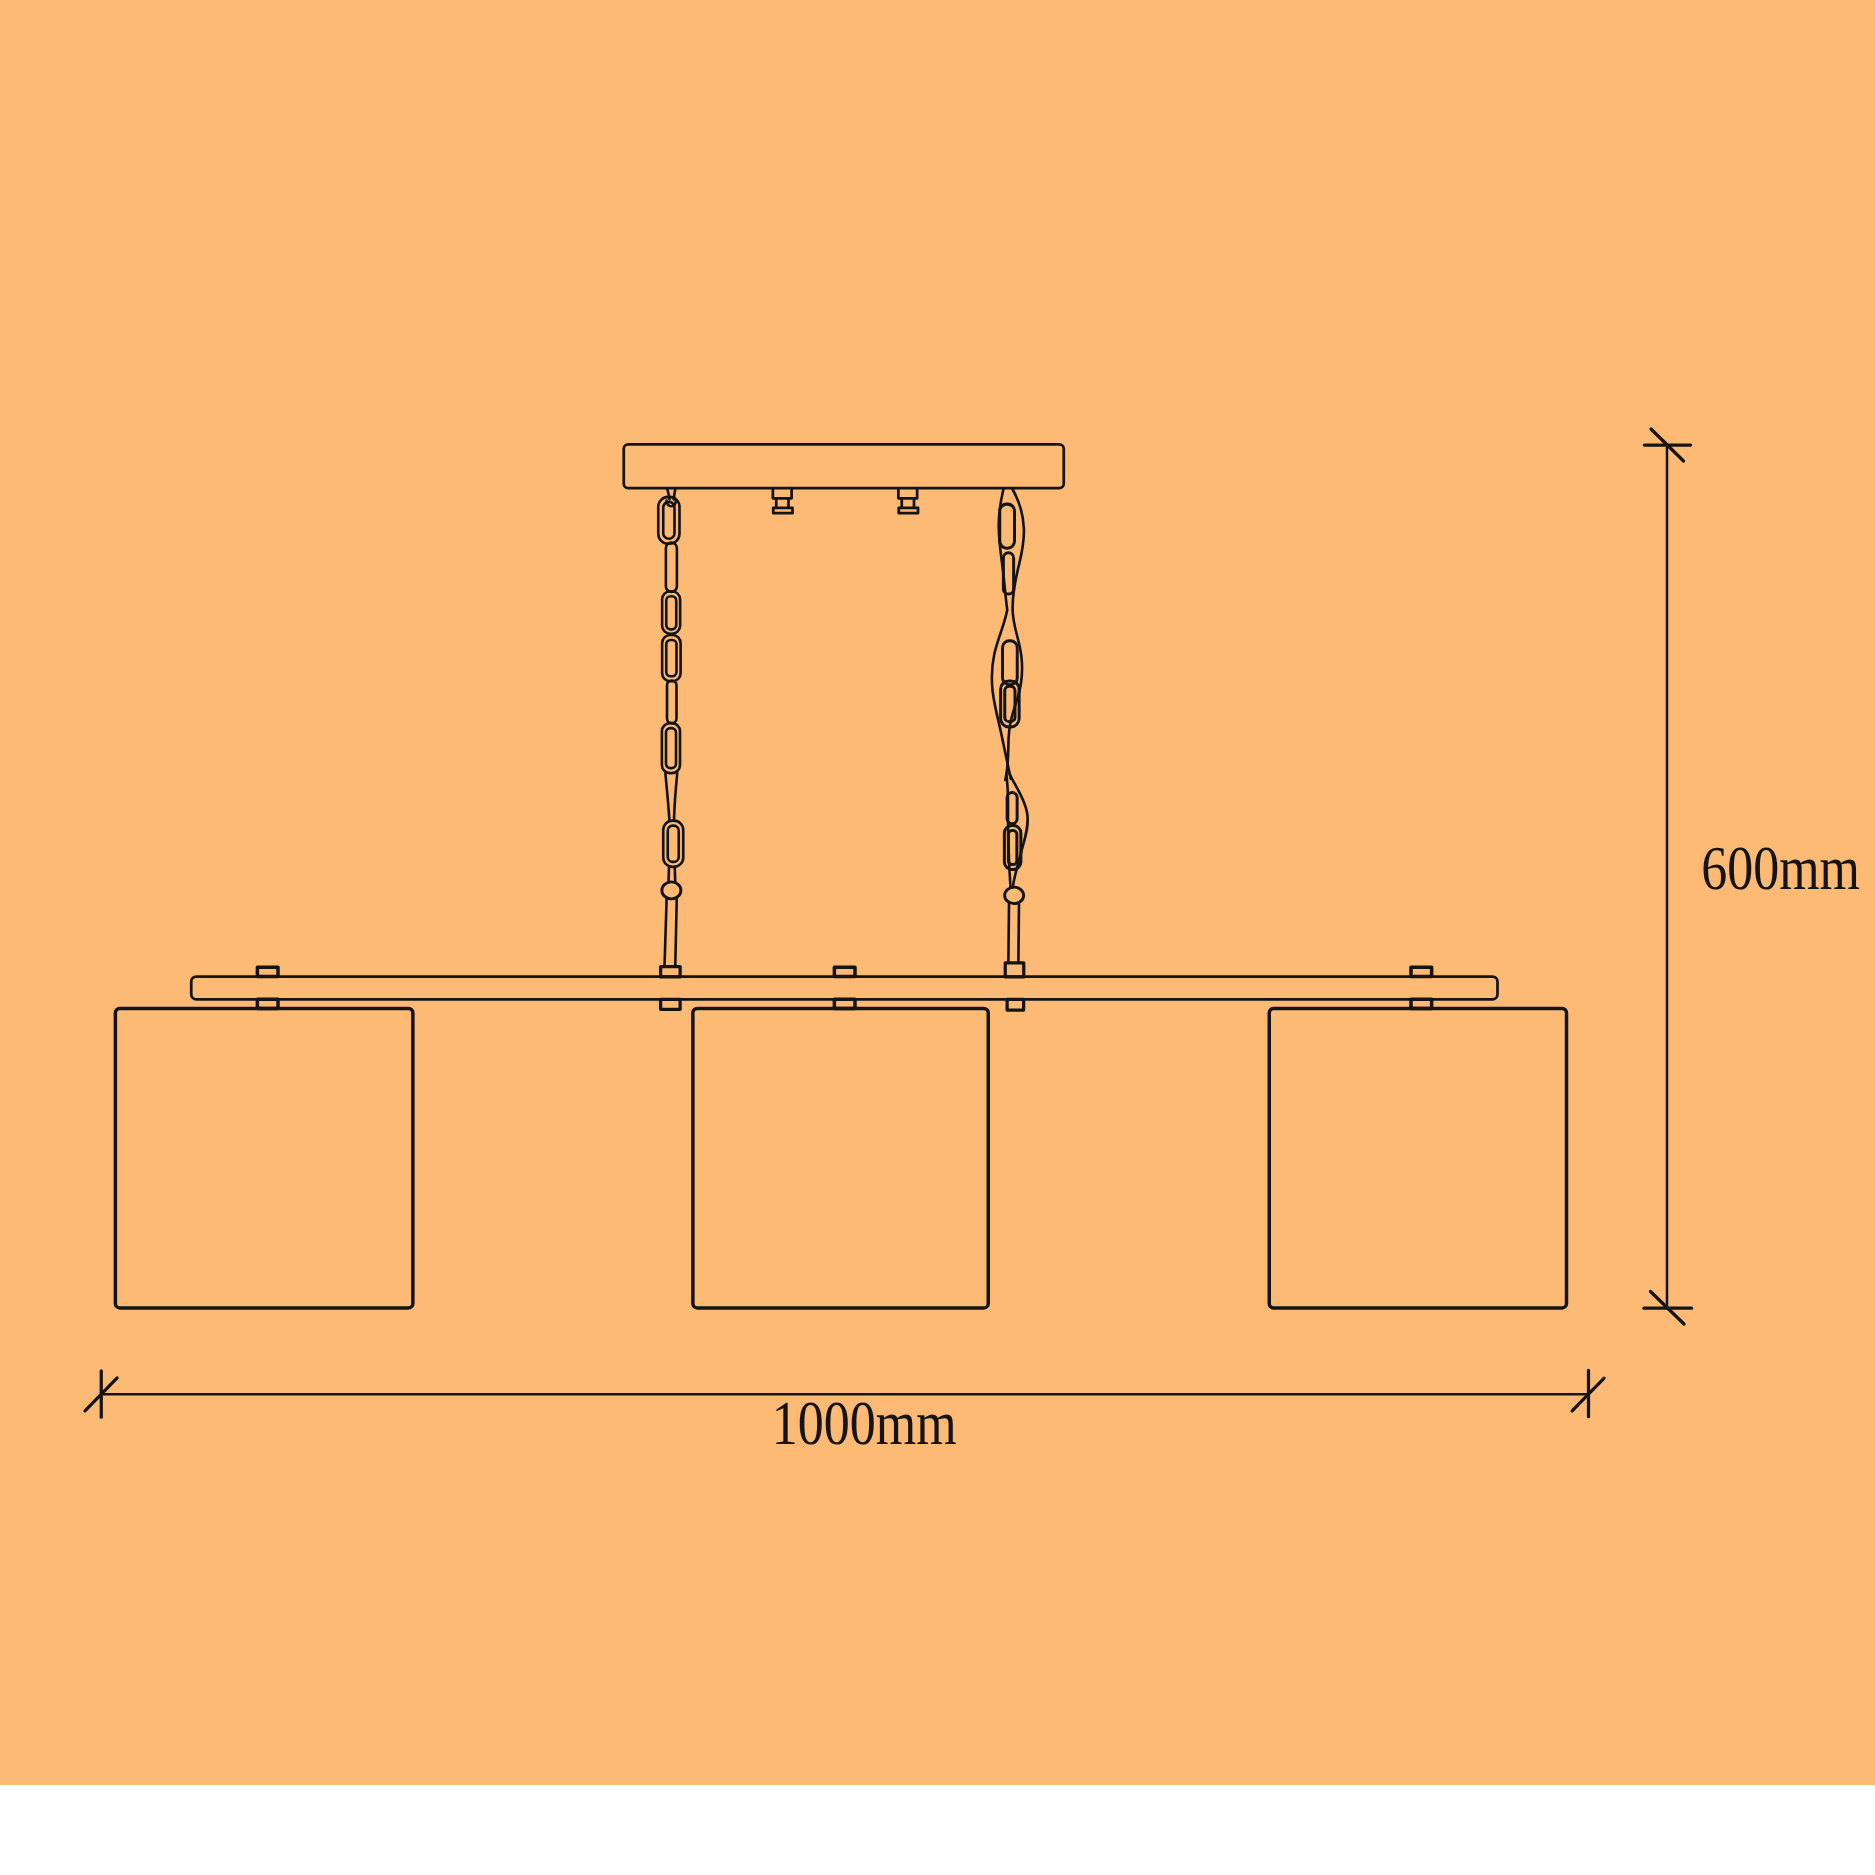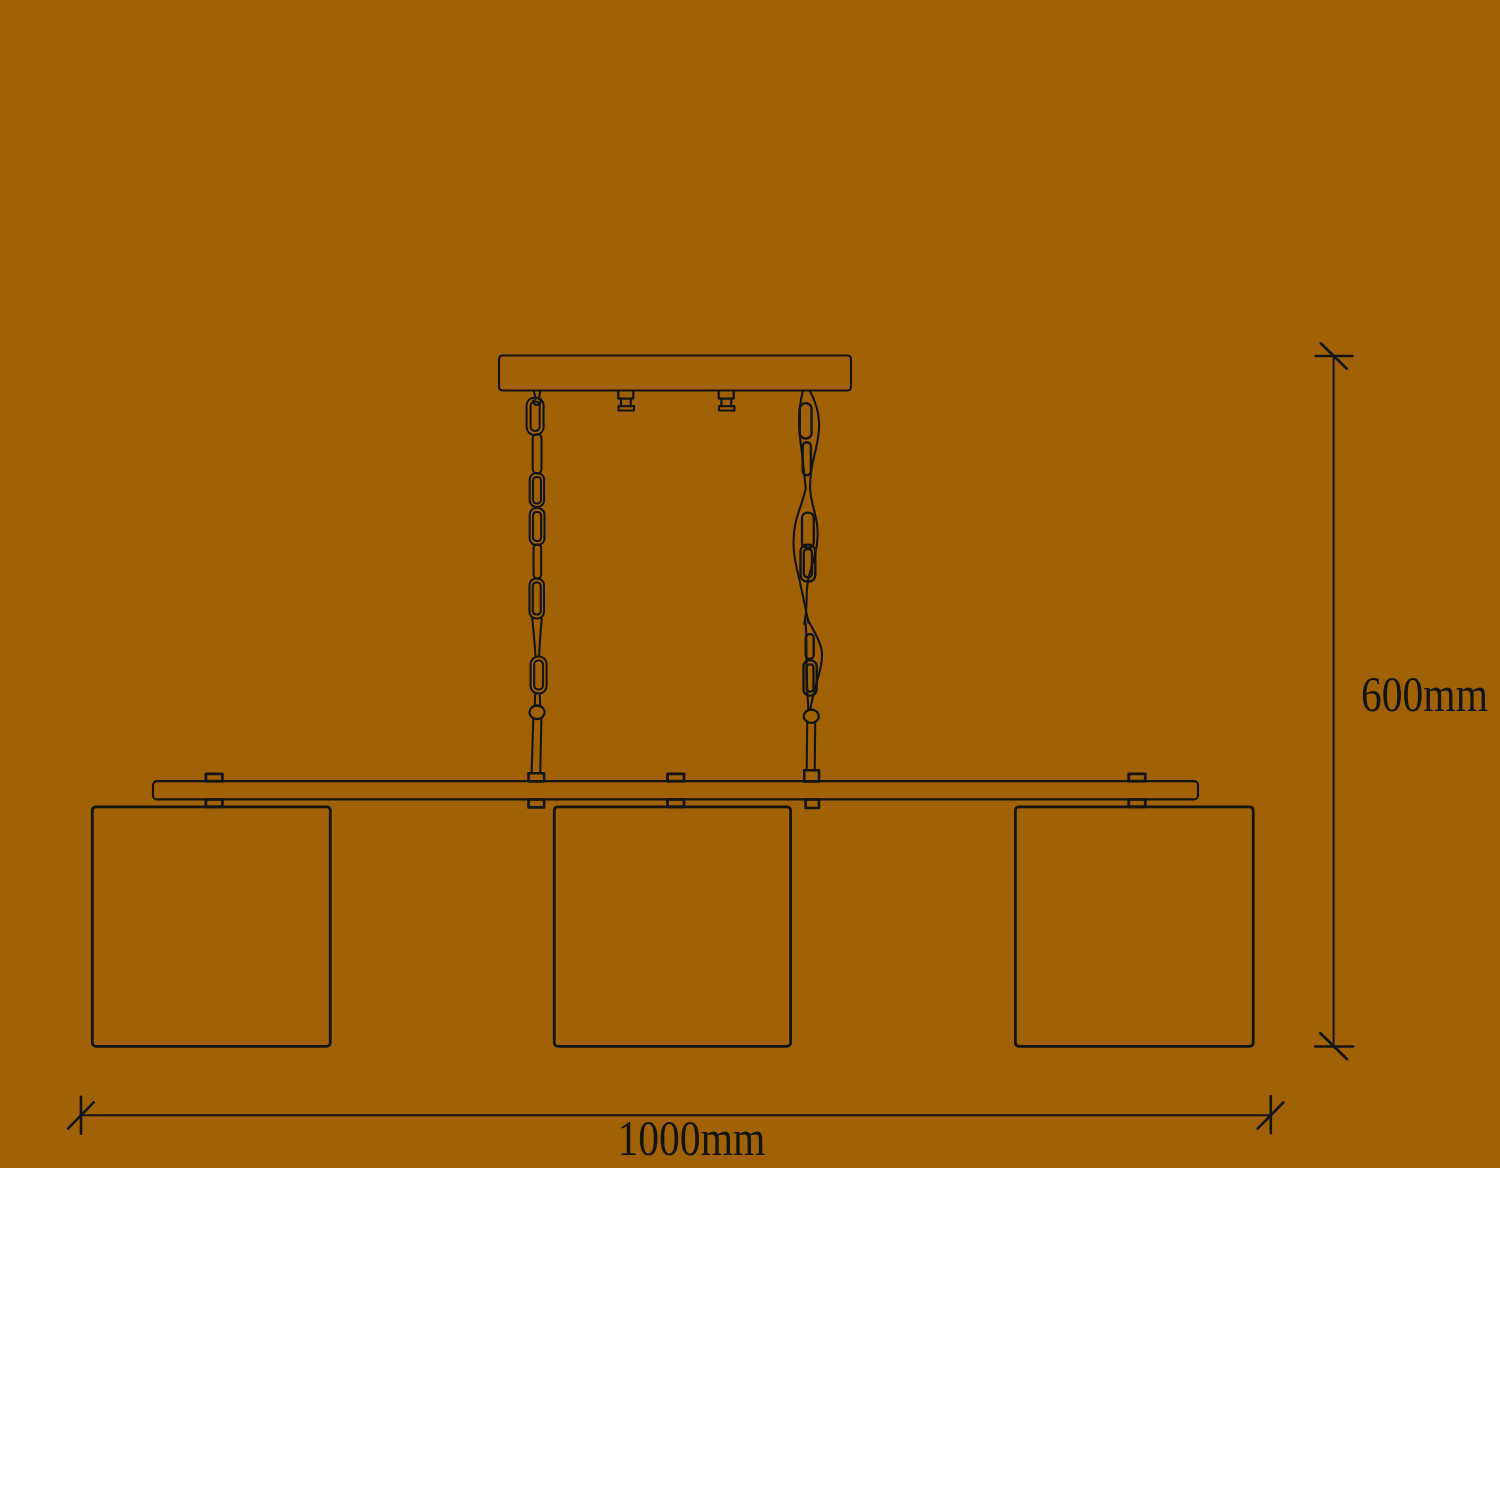--- a/index.html
+++ b/index.html
@@ -1,16 +1,16 @@
 <!DOCTYPE html>
 <html><head>
 <meta charset="utf-8">
 <style>
   html,body{margin:0;padding:0;background:#ffffff;}
-  .page{width:1500px;height:1168px;position:relative;background:#a16207;overflow:hidden;}
+  .page{width:1500px;height:1428px;position:relative;background:#fdba74;overflow:hidden;}
   svg{position:absolute;left:0;top:0;}
   text{font-family:"Liberation Serif", serif;fill:#141414;}
 </style>
 </head>
 <body>
 <div class="page">
 <svg width="1500" height="1500" viewBox="0 0 1500 1500" fill="none" stroke-linecap="round" stroke-linejoin="round">
 
   <g stroke="#141414" stroke-width="2.2">
     <rect x="499" y="355.5" width="352" height="35" rx="3.5"></rect>

